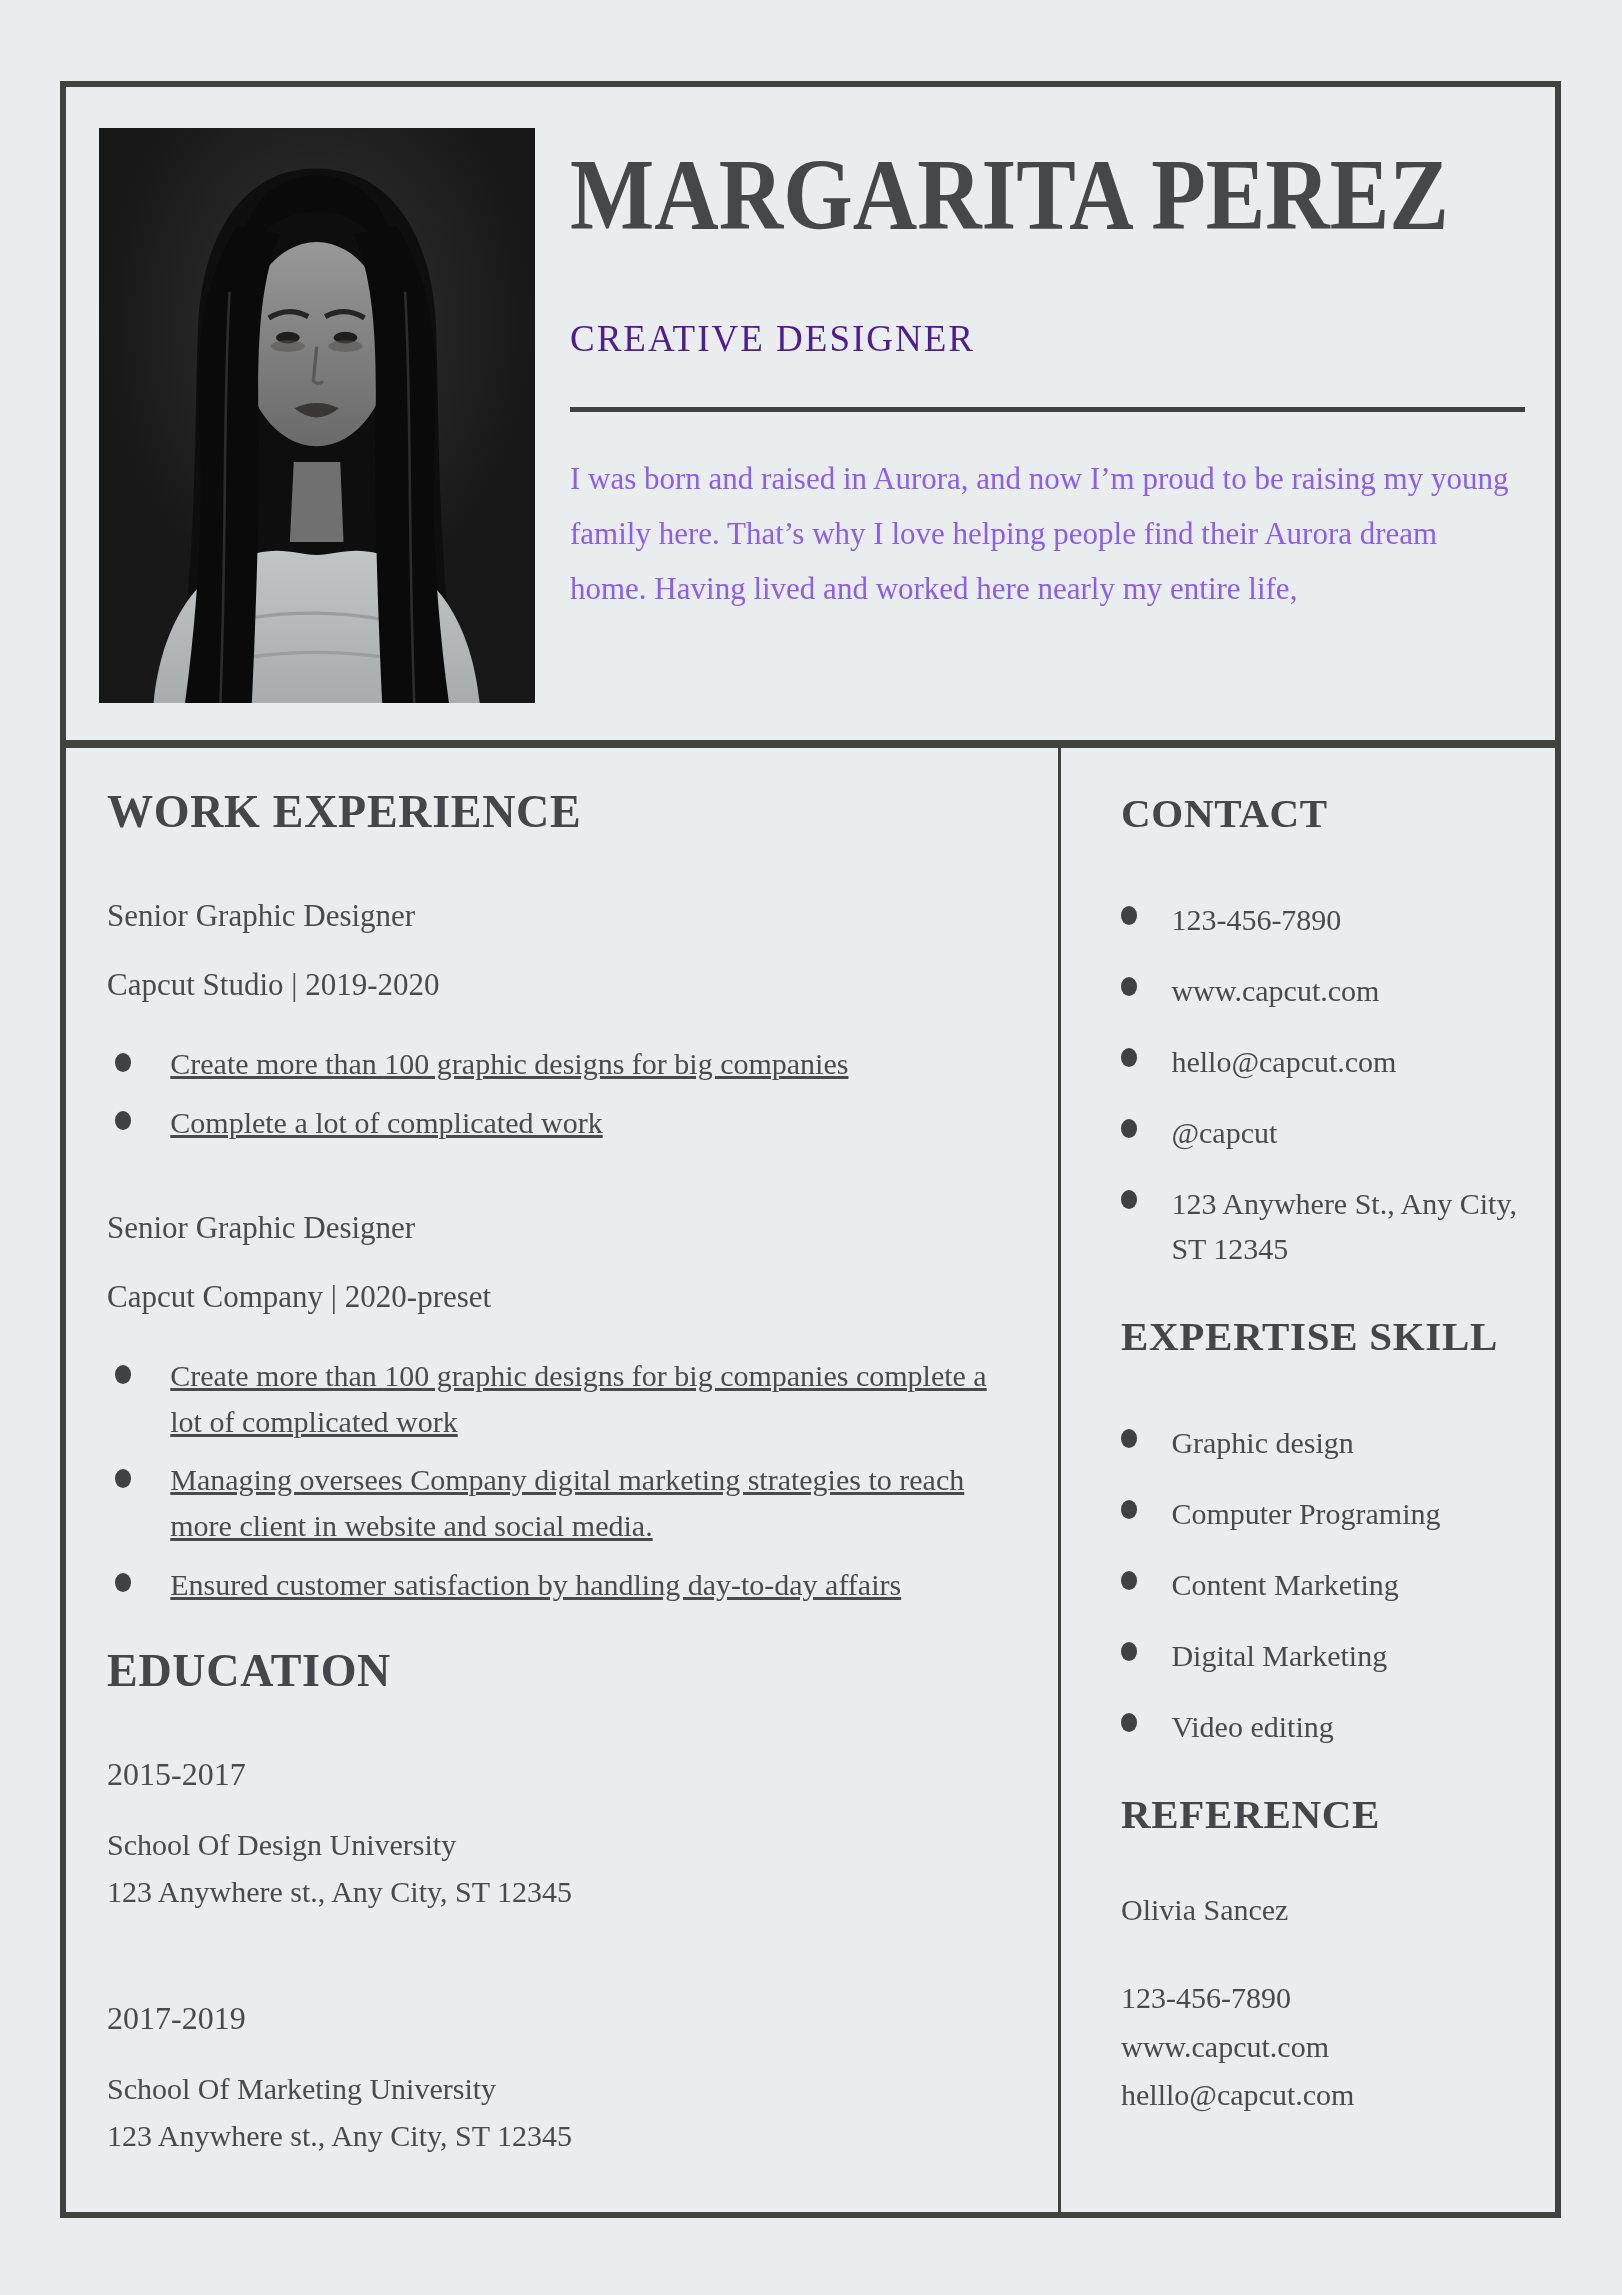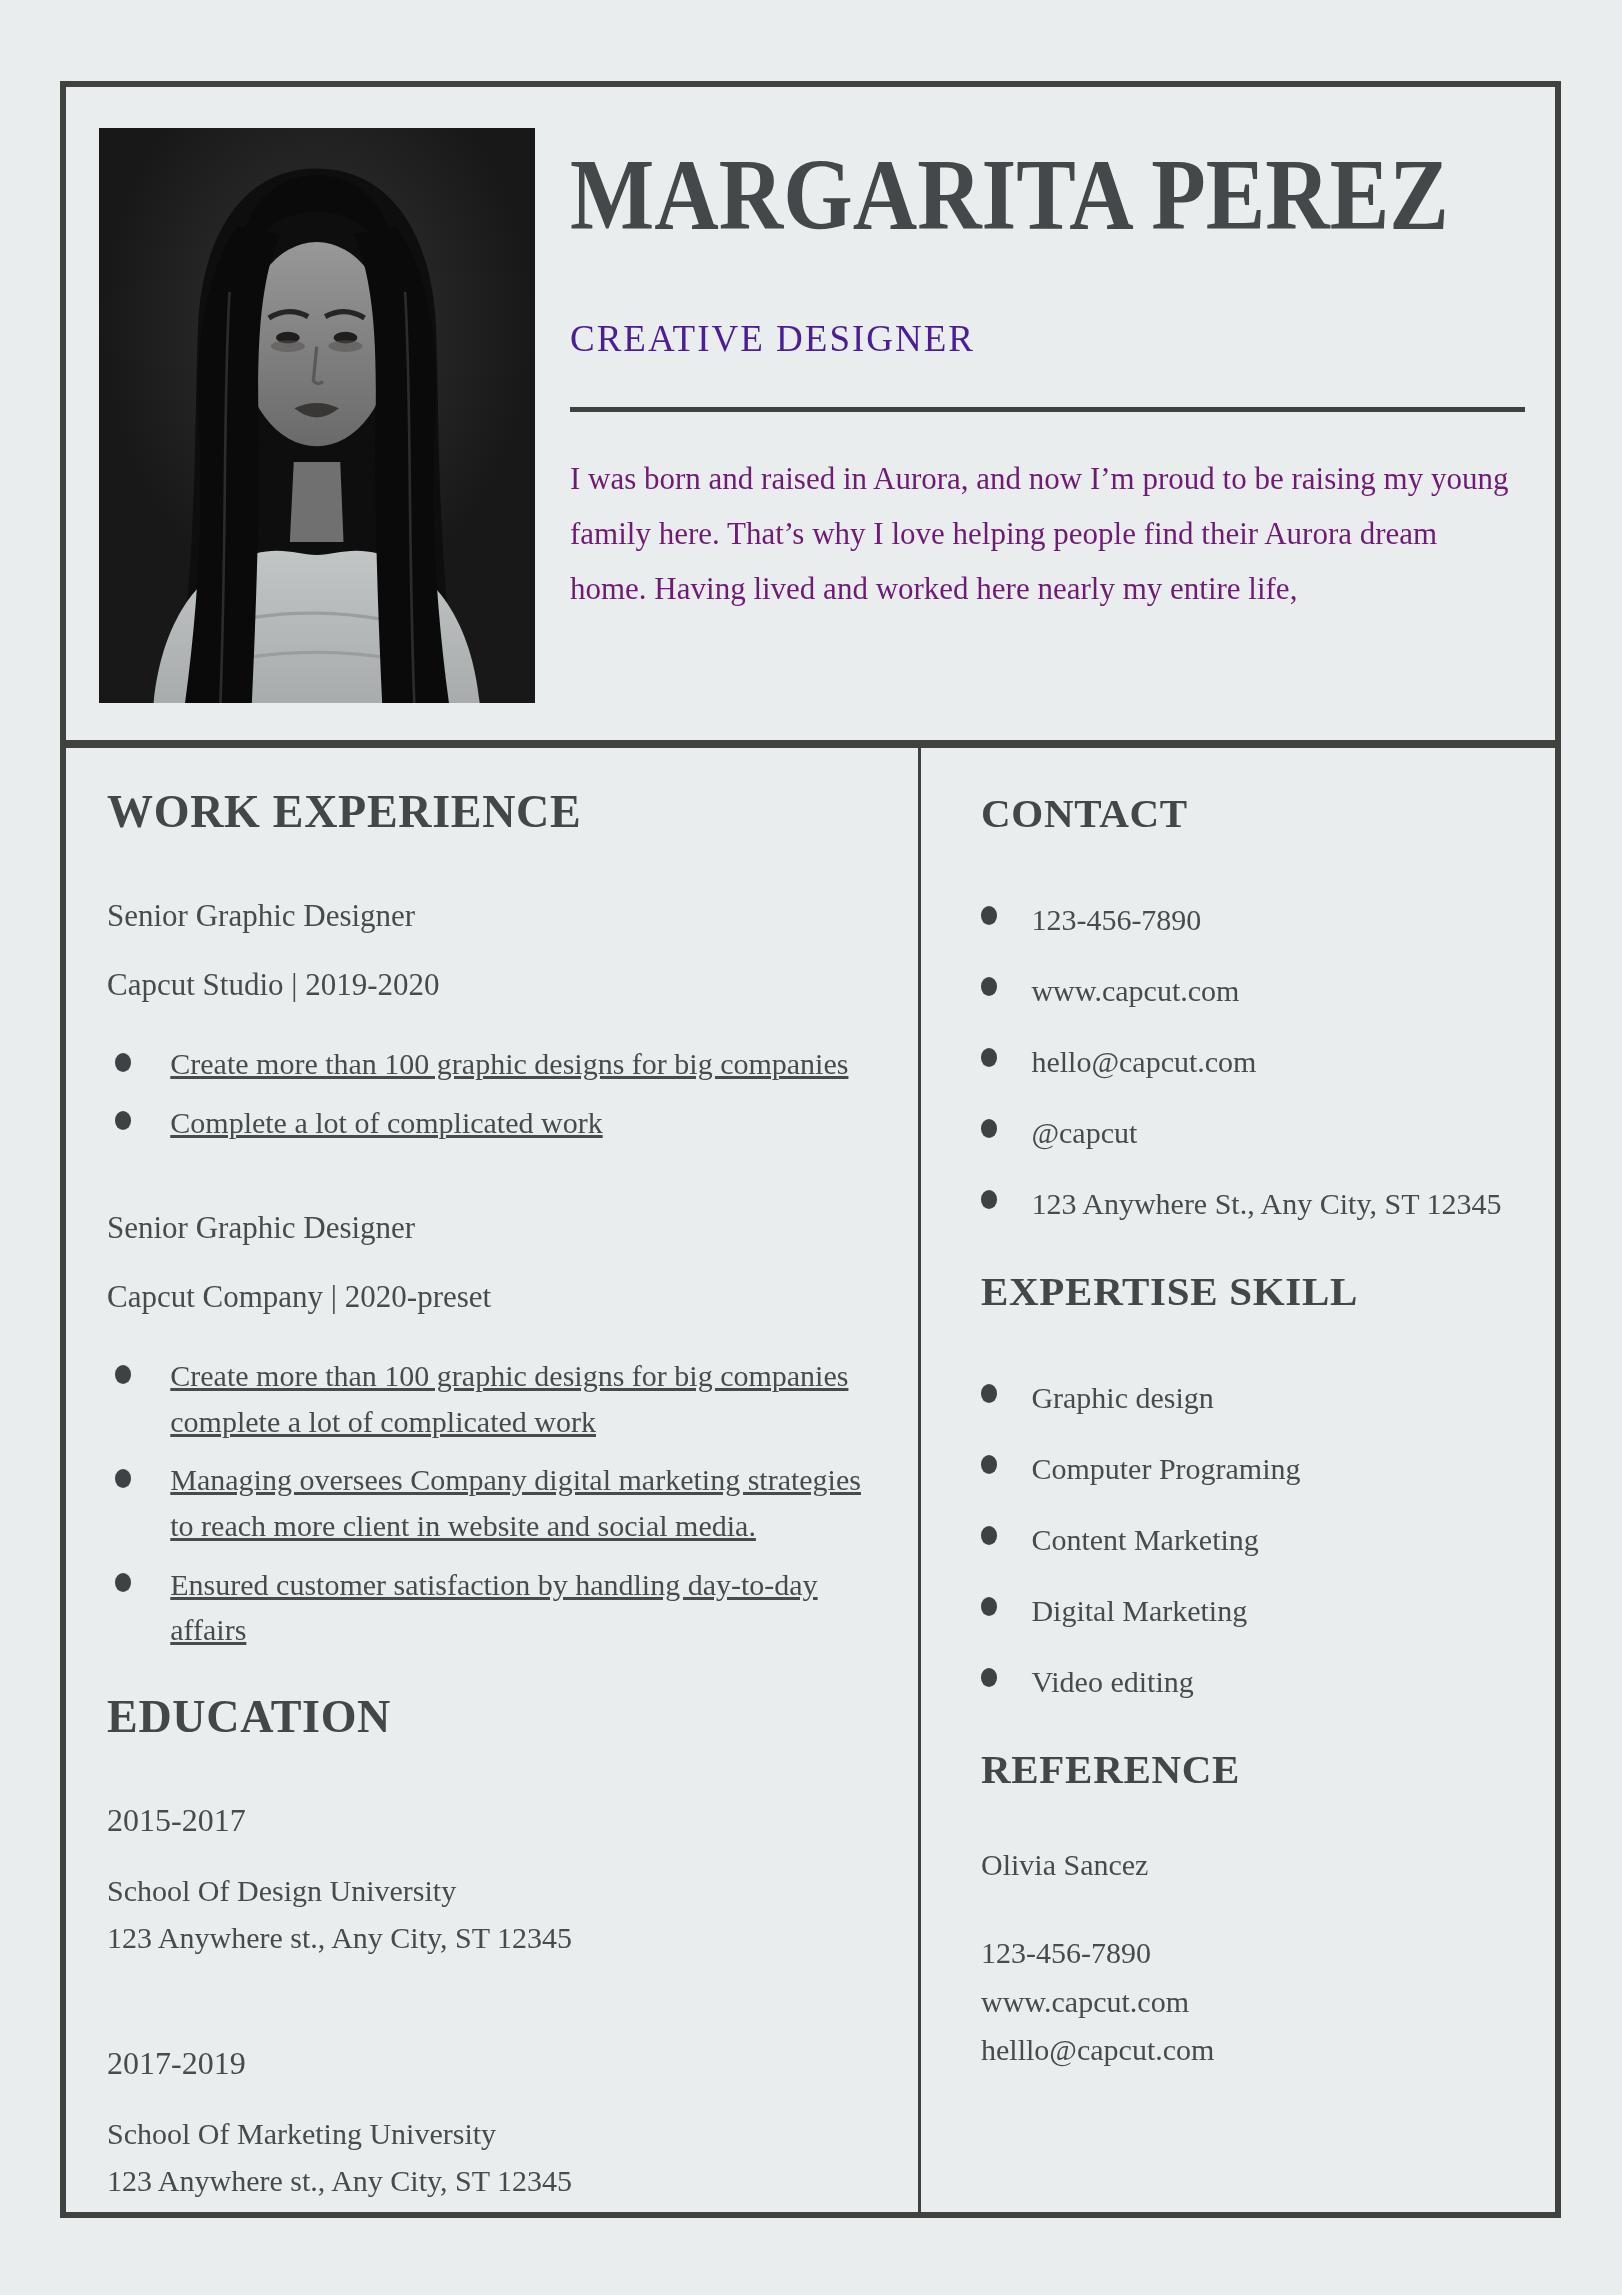--- a/index.html
+++ b/index.html
@@ -50,33 +50,33 @@
   }
   .title-rule {
     margin-top:47px;
     height:5.2px;
     background:#3f423e;
   }
   .bio {
     margin-top:39px;
     font-size:31px;
     line-height:1.78;
-    color:#701a75;
+    color:#8b5cf6;
     padding-right:5.2px;
   }
   
   .body {
     flex:1;
     border-top:8.5px solid #3f423e;
     display:flex;
     align-items:stretch;
     min-height:0;
   }
   .left-col {
-    width:852px;
+    width:992px;
     flex:0 0 auto;
     padding:0 46px 0 41px;
   }
   .right-col {
     flex:1;
     border-left:3.9px solid #3f423e;
     padding:0 19.6px 0 60px;
     min-width:0;
   }
   h2.section {

